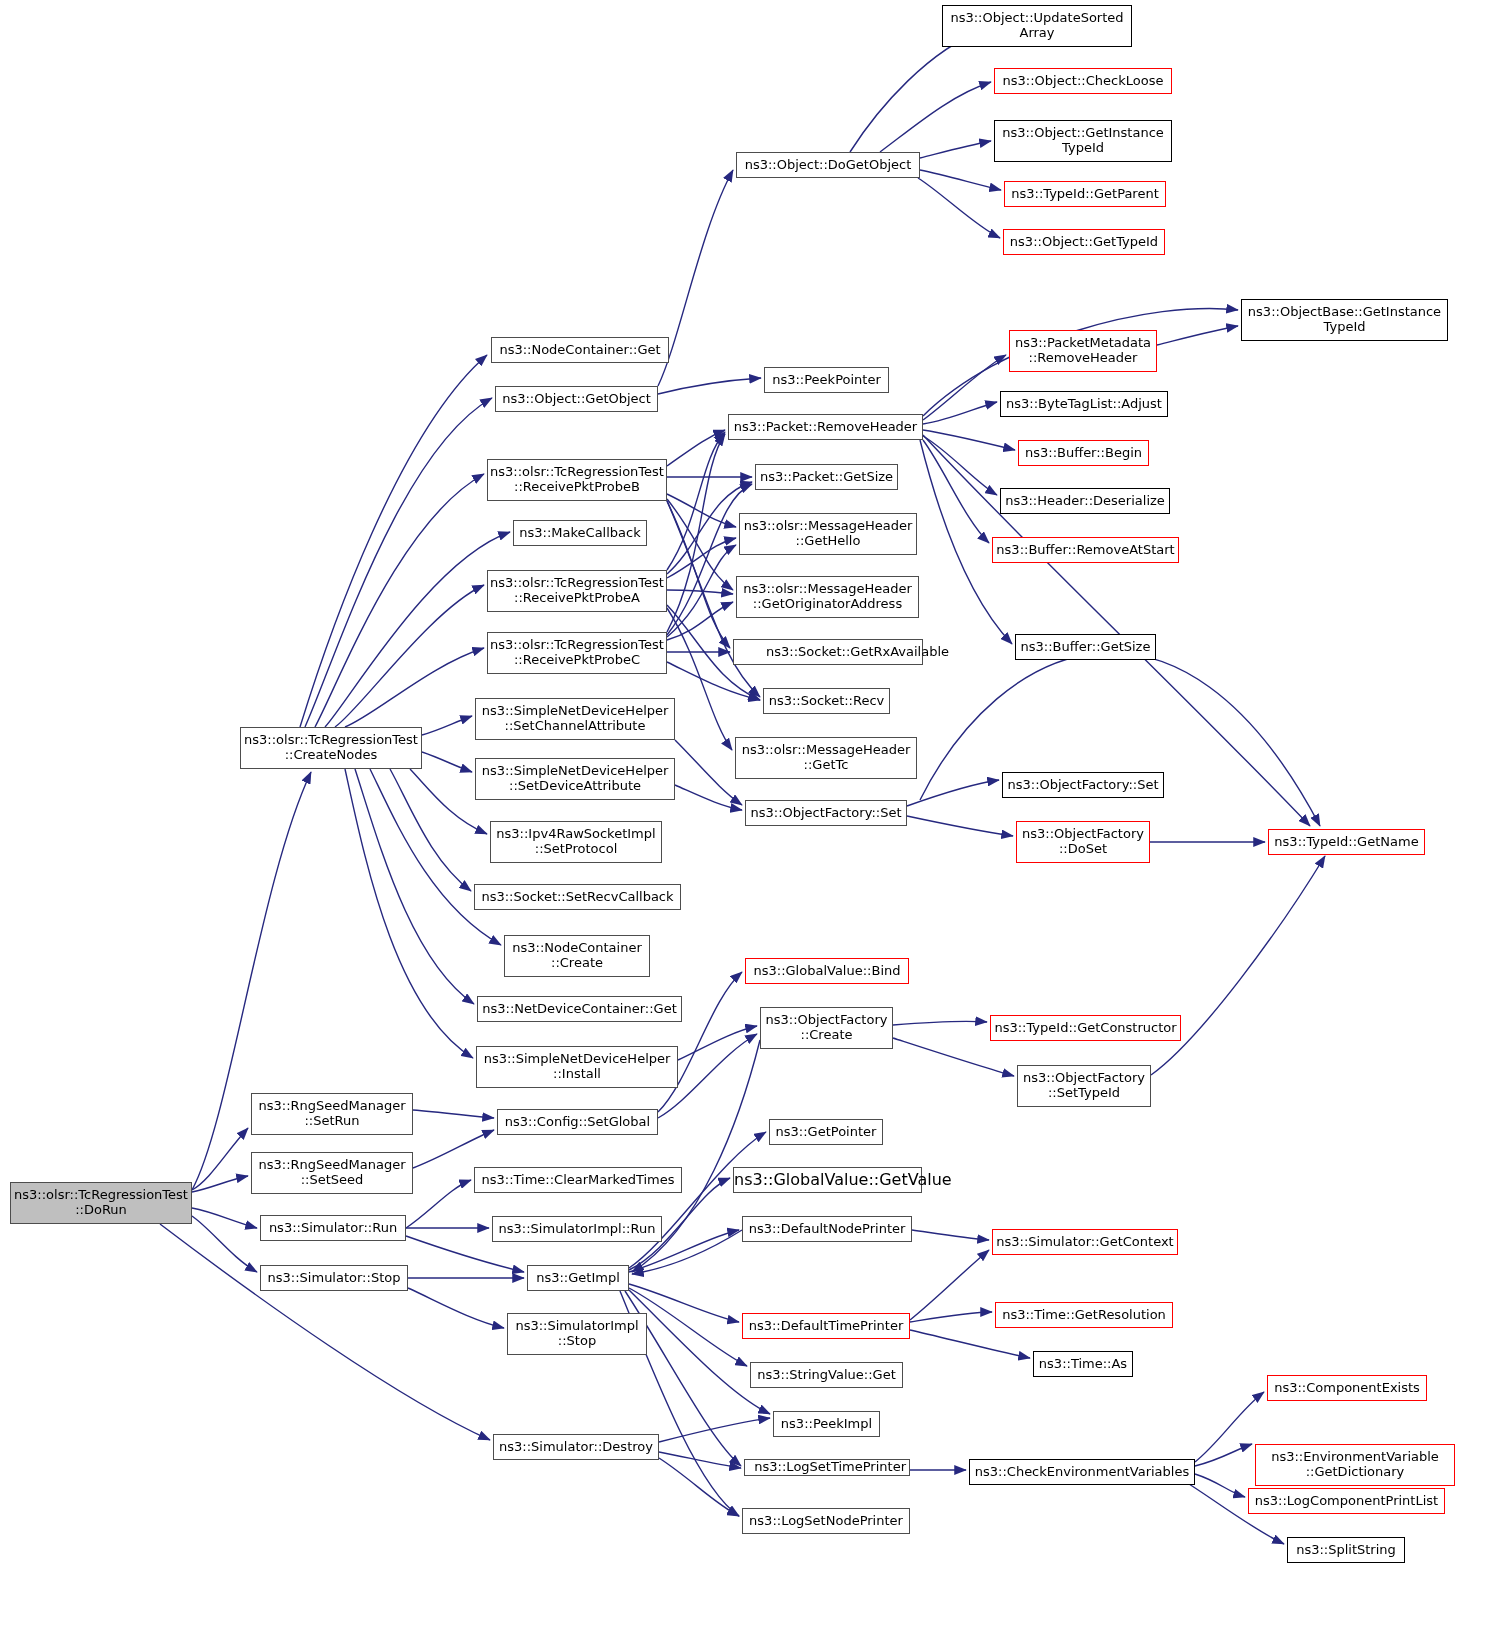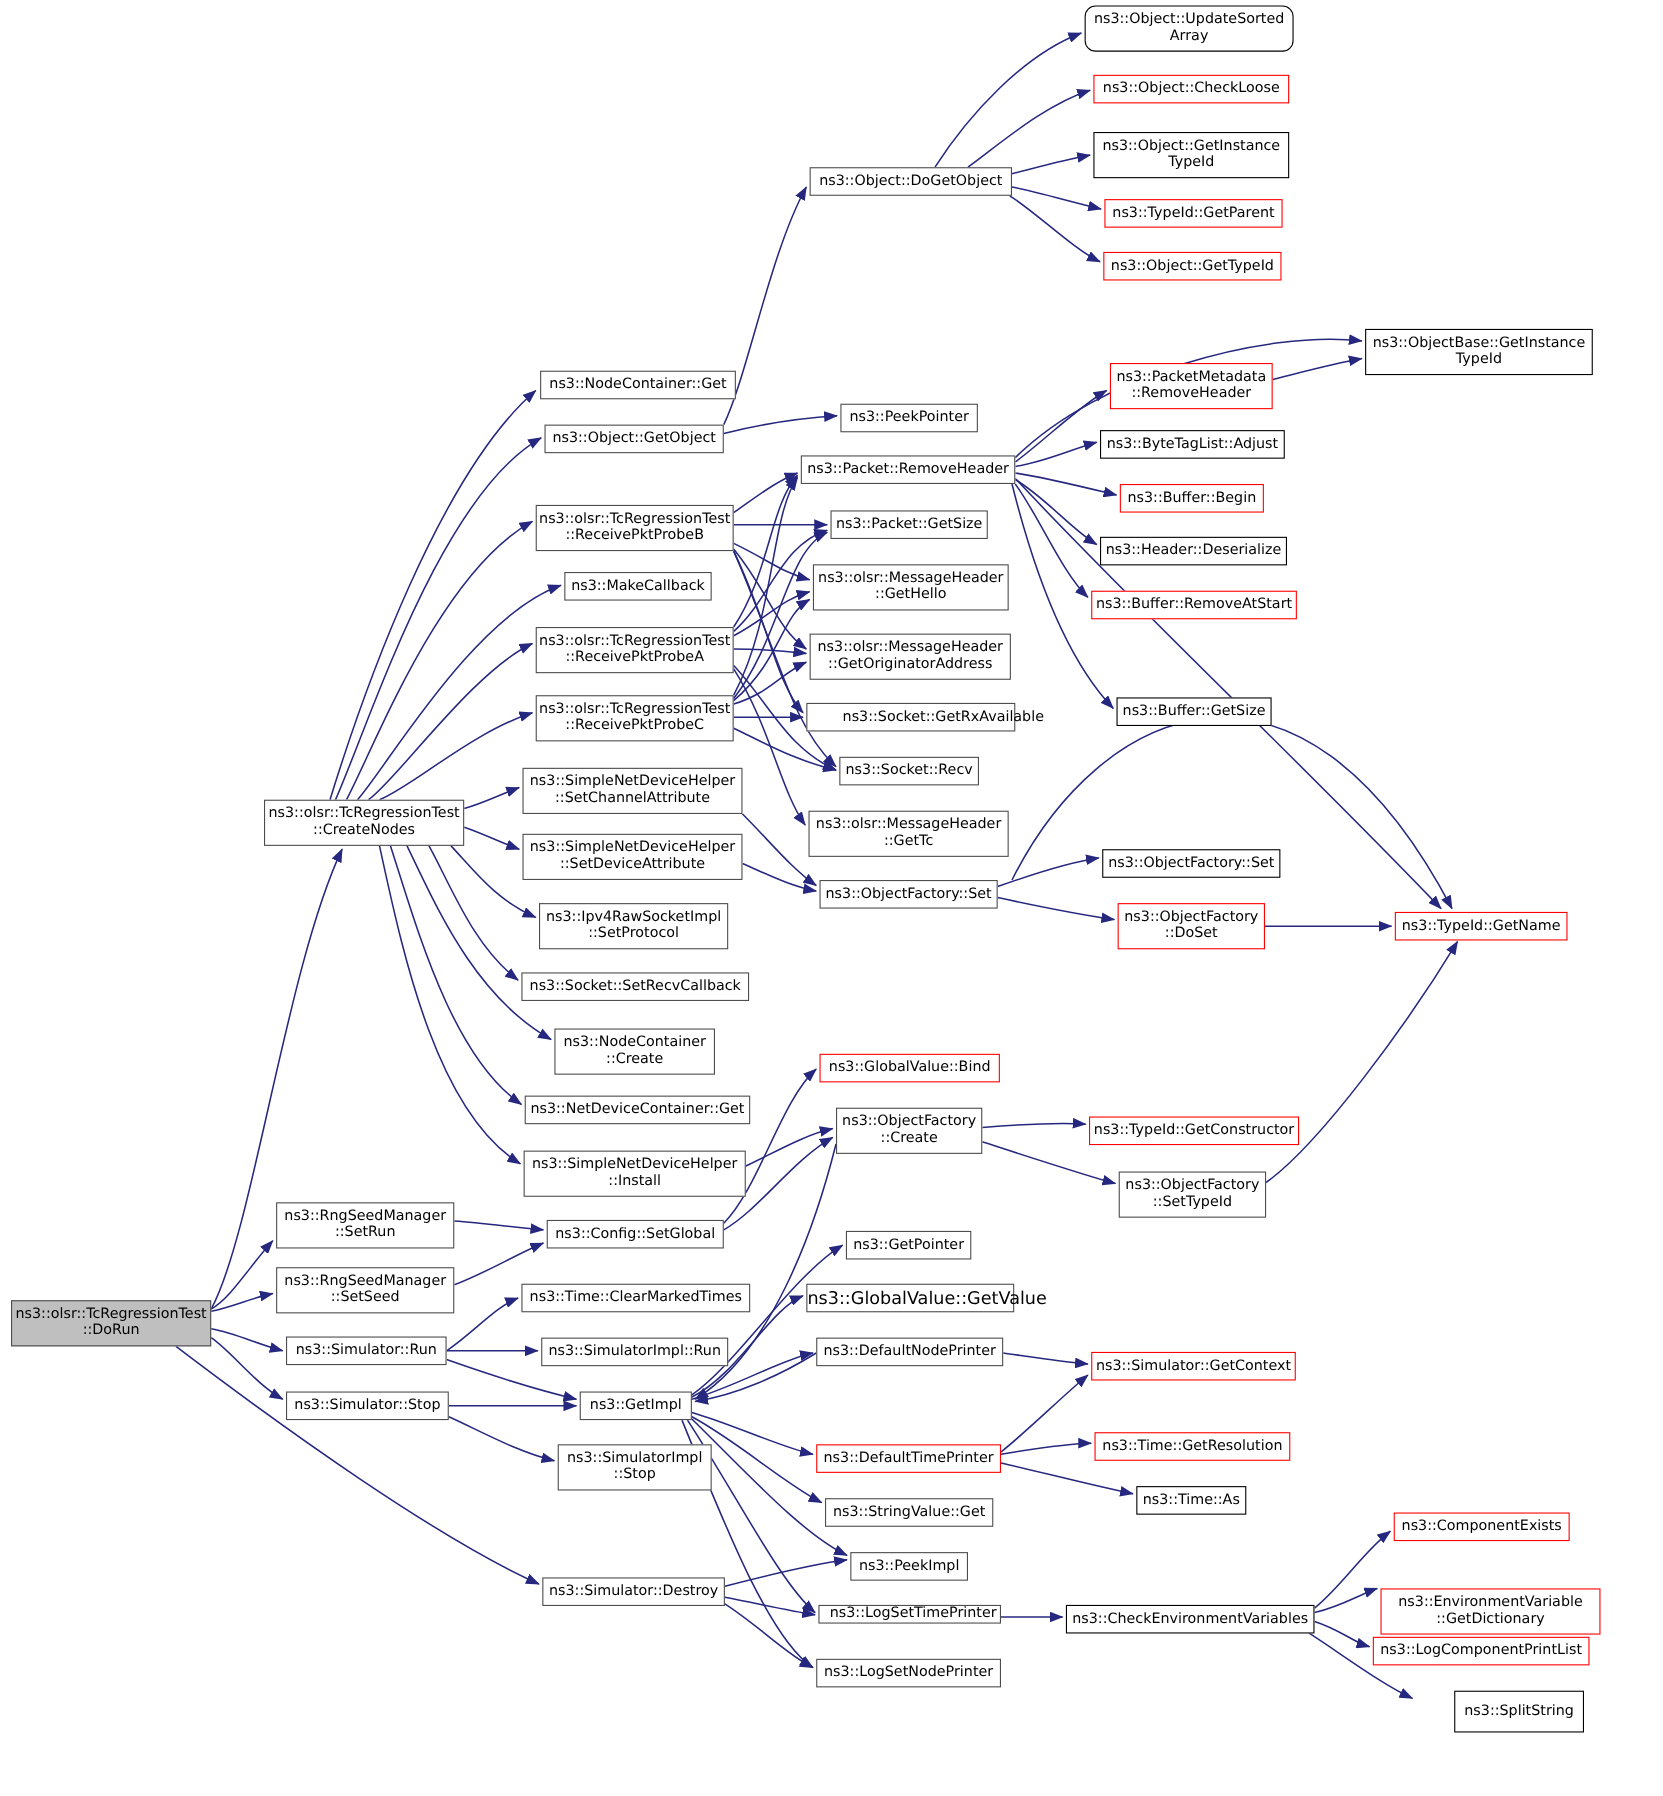--- a/index.html
+++ b/index.html
@@ -268,21 +268,21 @@
       </div>
       <div class="node b-dark" style="left: 773px; top: 1411px; width: 107px; height: 26px; font-size: 13px;">
         <span class="lbl">ns3::PeekImpl</span>
       </div>
       <div class="node b-dark" style="left: 744px; top: 1459px; width: 166px; height: 17px; font-size: 13px; text-align: right;">
         <span class="lbl">ns3::LogSetTimePrinter</span>
       </div>
       <div class="node b-dark" style="left: 742px; top: 1508px; width: 168px; height: 26px; font-size: 13px;">
         <span class="lbl">ns3::LogSetNodePrinter</span>
       </div>
-      <div class="node b-black" style="left: 986px; top: 5px; width: 190px; height: 42px; font-size: 13px; border-radius: 10px;">
+      <div class="node b-black" style="left: 942px; top: 5px; width: 190px; height: 42px; font-size: 13px;">
         <span class="lbl">ns3::Object::UpdateSorted
 Array</span>
       </div>
       <div class="node b-red" style="left: 994px; top: 68px; width: 178px; height: 26px; font-size: 13px;">
         <span class="lbl">ns3::Object::CheckLoose</span>
       </div>
       <div class="node b-black" style="left: 994px; top: 120px; width: 178px; height: 42px; font-size: 13px;">
         <span class="lbl">ns3::Object::GetInstance
 TypeId</span>
       </div>
@@ -347,17 +347,17 @@
       <div class="node b-red" style="left: 1267px; top: 1375px; width: 160px; height: 26px; font-size: 13px;">
         <span class="lbl">ns3::ComponentExists</span>
       </div>
       <div class="node b-red" style="left: 1255px; top: 1424px; width: 200px; height: 42px; font-size: 13px; margin-top: 20px;">
         <span class="lbl">ns3::EnvironmentVariable
 ::GetDictionary</span>
       </div>
       <div class="node b-red" style="left: 1248px; top: 1488px; width: 197px; height: 26px; font-size: 13px;">
         <span class="lbl">ns3::LogComponentPrintList</span>
       </div>
-      <div class="node b-black" style="left: 1287px; top: 1537px; width: 118px; height: 38px; font-size: 13px; margin-left: 35px;">
+      <div class="node b-black" style="left: 1287px; top: 1537px; width: 118px; height: 26px; font-size: 13px;">
         <span class="lbl">ns3::SplitString</span>
       </div>
     </div>
 </div>
 
 </body></html>

